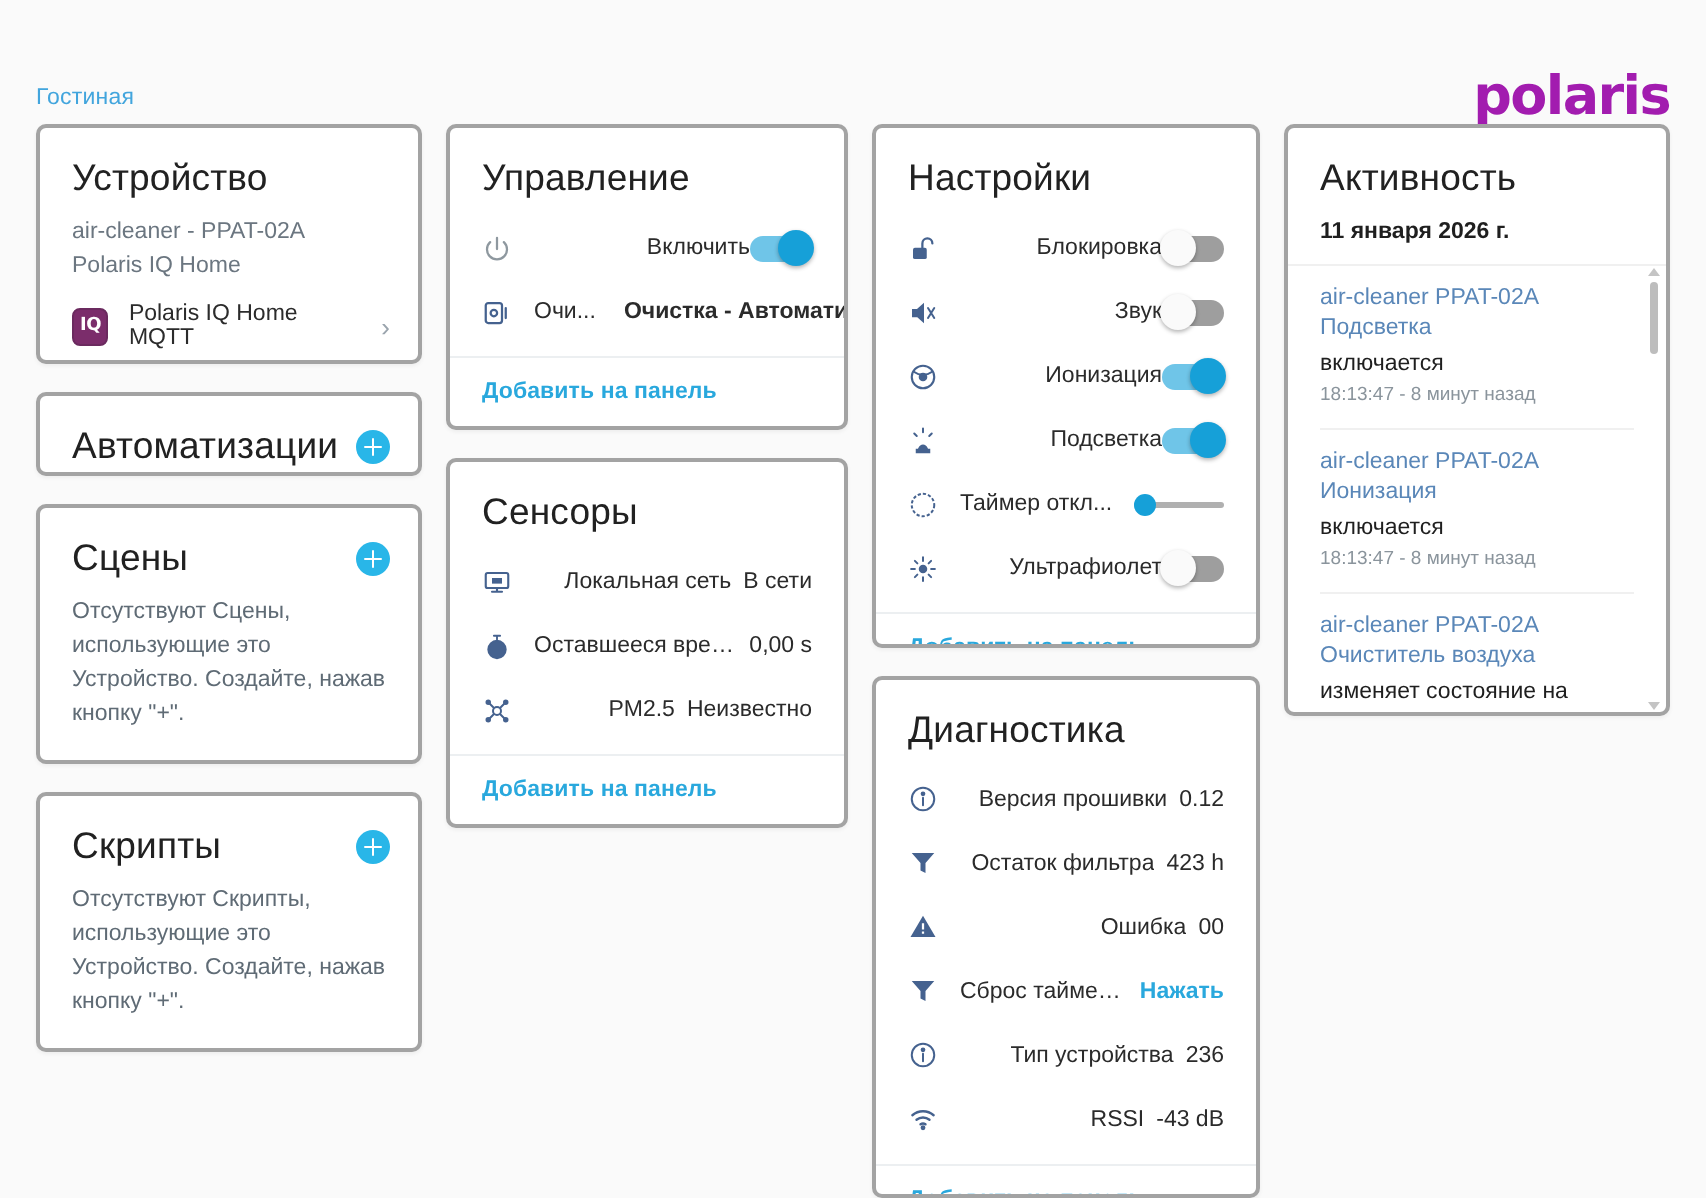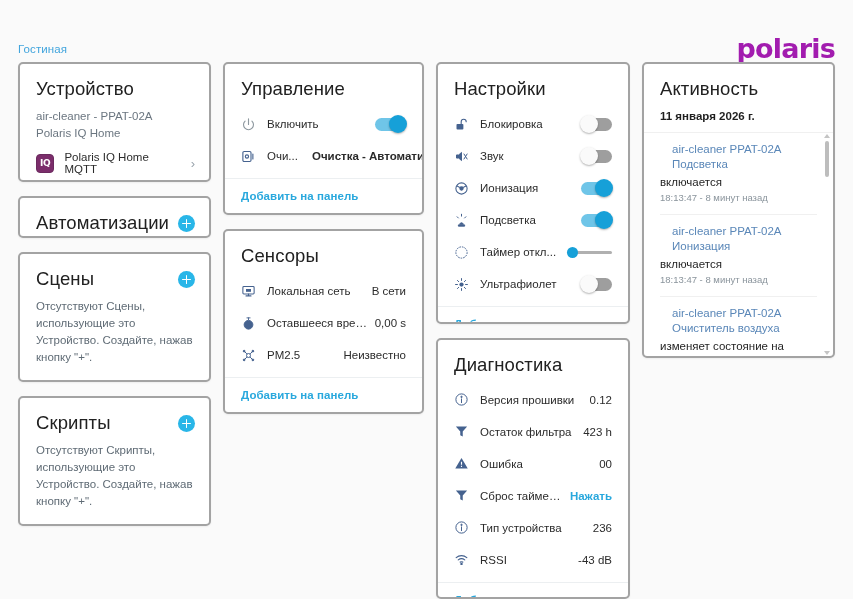--- a/index.html
+++ b/index.html
@@ -82,21 +82,21 @@
   }
 
   
   .row {
     display: flex; align-items: center;
     height: 32px; padding: 0 16px;
     font-size: 11.5px;
   }
   .row .ico { width: 26px; flex: 0 0 26px; display: flex; align-items: center; }
   .row .lbl { flex: 1 1 auto; color: #2b2b2b; white-space: nowrap;
-              overflow: hidden; text-overflow: ellipsis; }
+              overflow: hidden; text-overflow: ellipsis; text-align: right; }
   .row .val { color: #2b2b2b; font-size: 11.5px; white-space: nowrap; padding-left: 6px; }
   .row .val.bold { font-weight: 700; }
   .row .val.link { color: #29a8dd; font-weight: 600; }
 
   
   .mqtt-row {
     display: flex; align-items: center; gap: 10px;
     padding: 4px 14px 4px 16px; height: 34px;
   }
   .mqtt-ico {
@@ -140,21 +140,21 @@
     font-size: 11.5px; font-weight: 700; color: #1f1f1f;
     padding: 8px 16px 10px 16px;
   }
   .activity-scroll {
     flex: 1 1 auto; overflow: hidden; position: relative;
     border-top: 1px solid #f0f0f0;
   }
   .activity-list { padding: 0 16px; }
   .activity-item { padding: 9px 0 9px 0; border-bottom: 1px solid #f0f0f0; }
   .activity-item:last-child { border-bottom: none; }
-  .act-title { font-size: 11.5px; color: #5a87b8; line-height: 15px; margin-left: 12px; }
+  .act-title { font-size: 11.5px; color: #5a87b8; line-height: 15px; }
   .act-state { font-size: 11.5px; color: #1f1f1f; line-height: 16px; margin-top: 2px; }
   .act-time { font-size: 9.5px; color: #8a949c; line-height: 14px; margin-top: 1px; }
   .scrollbar {
     position: absolute; right: 2px; top: 0; bottom: 0; width: 8px;
   }
   .scrollbar .sb-thumb {
     position: absolute; top: 8px; left: 2px; width: 4px; height: 36px;
     background: #bdbdbd; border-radius: 2px;
   }
   .scrollbar .sb-arrow {

